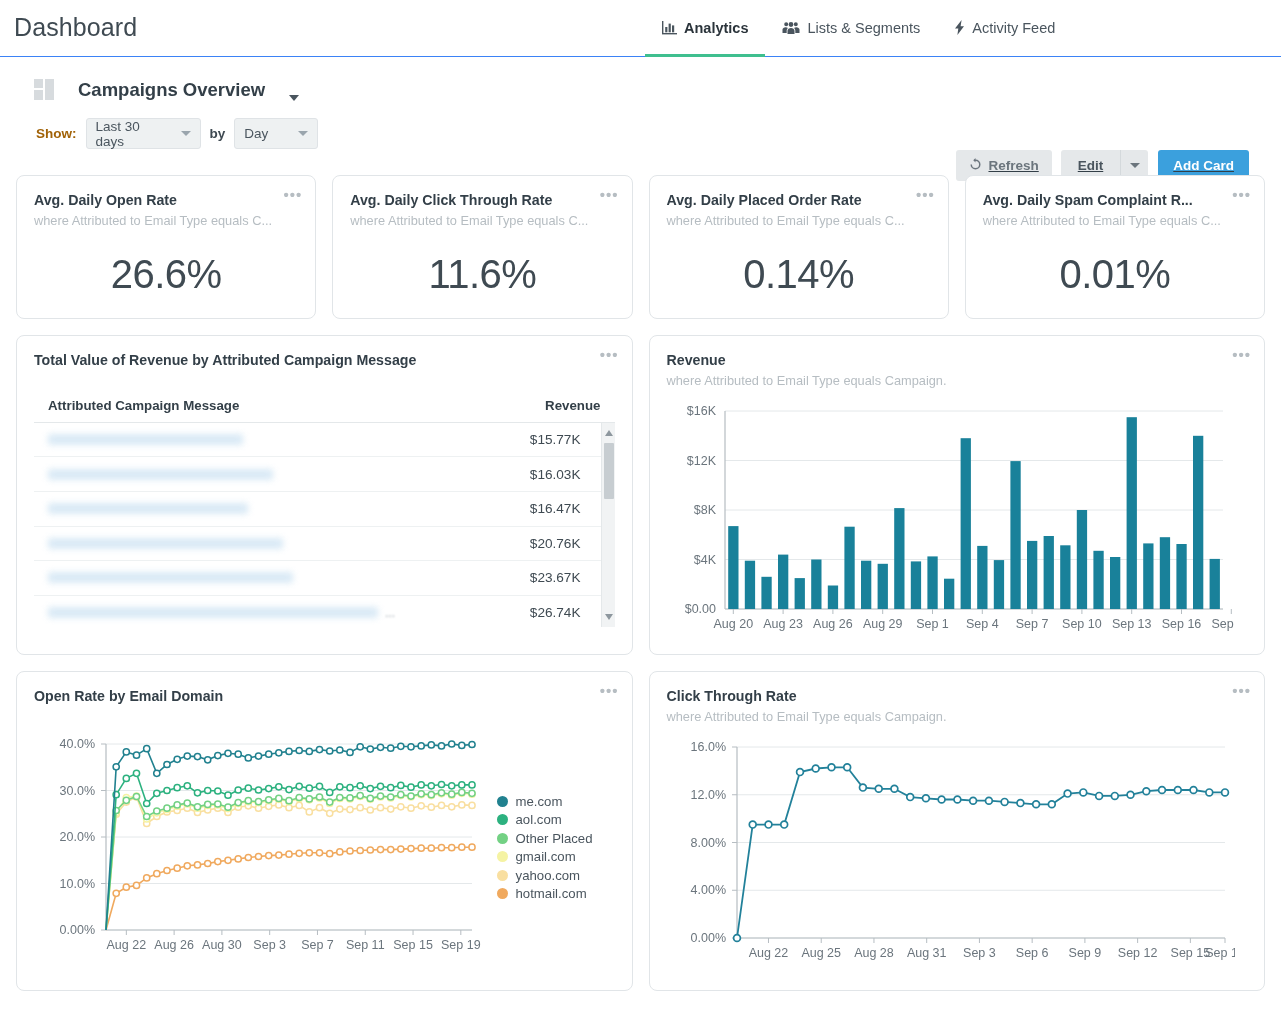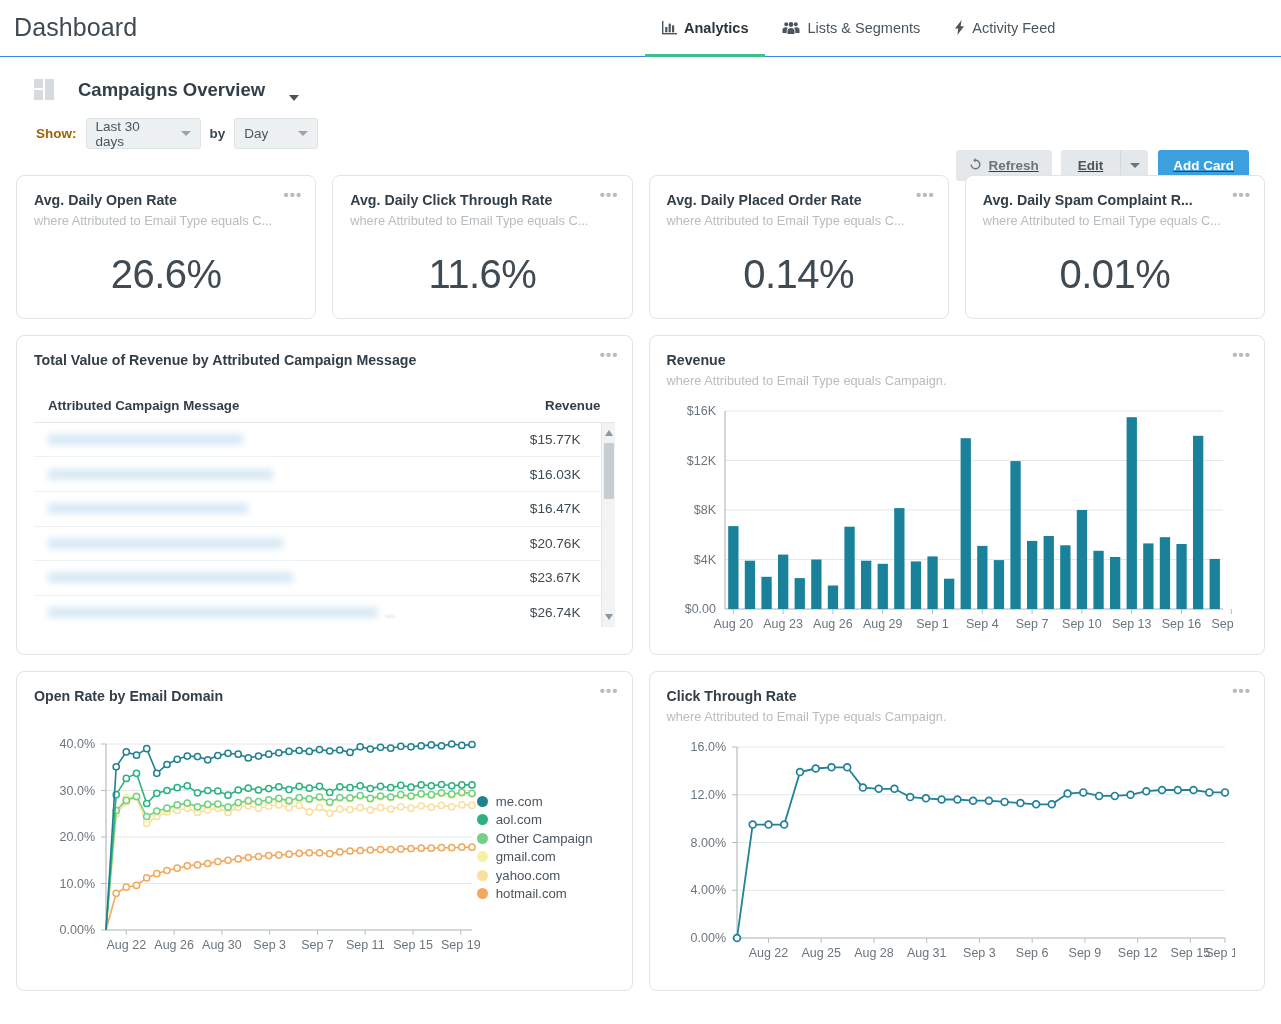--- a/index.html
+++ b/index.html
@@ -704,21 +704,21 @@
             <div class="legend-item">
               <span class="legend-dot" style="background: rgb(33, 129, 143);"></span>
               <span>me.com</span>
             </div>
             <div class="legend-item">
               <span class="legend-dot" style="background: rgb(44, 177, 127);"></span>
               <span>aol.com</span>
             </div>
             <div class="legend-item">
               <span class="legend-dot" style="background: rgb(115, 209, 132);"></span>
-              <span>Other Campaign</span>
+              <span>Other Placed</span>
             </div>
             <div class="legend-item">
               <span class="legend-dot" style="background: rgb(245, 243, 163);"></span>
               <span>gmail.com</span>
             </div>
             <div class="legend-item">
               <span class="legend-dot" style="background: rgb(249, 223, 160);"></span>
               <span>yahoo.com</span>
             </div>
             <div class="legend-item">

